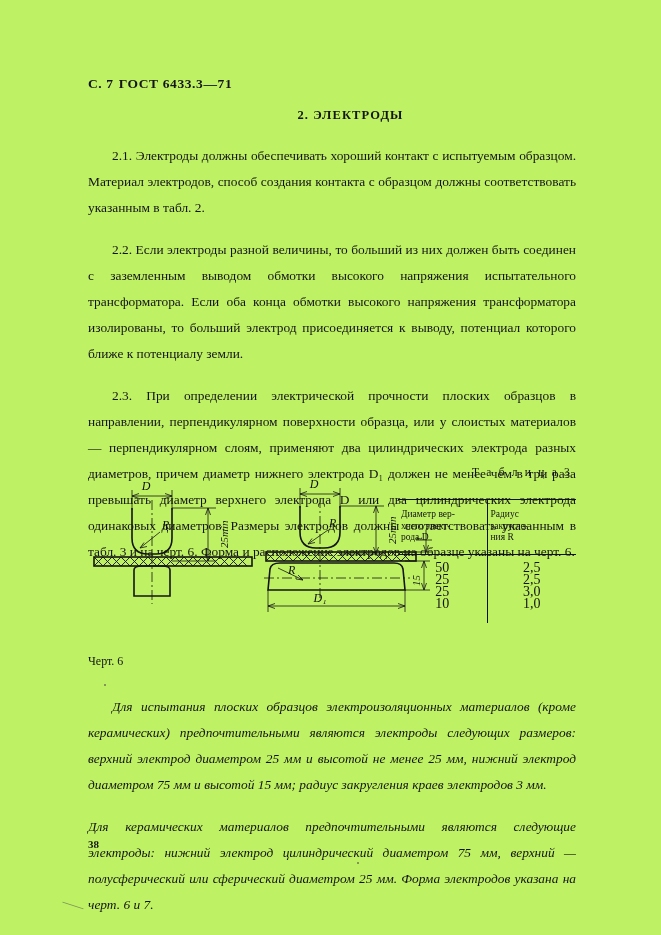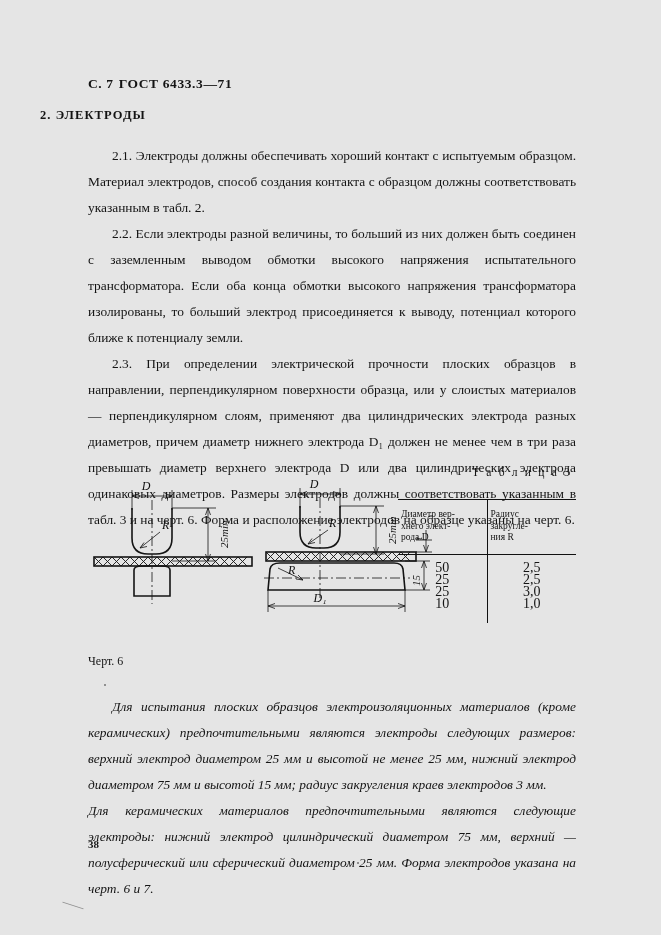--- a/index.html
+++ b/index.html
@@ -11,57 +11,58 @@
     width: 661px;
     height: 935px;
     font-family: "Liberation Serif", "DejaVu Serif", serif;
     color: #141414;
     position: relative;
     overflow: hidden;
   }
   .page {
     position: absolute;
     inset: 0;
-    background: #e5e5e5;
+    background: #bef264;
   }
   
   .doc-header {
     position: absolute;
     left: 88px;
     top: 76px;
     font-size: 13.5px;
     font-weight: bold;
     letter-spacing: 0.6px;
     white-space: nowrap;
   }
   .doc-header .pg { margin-right: 5px; }
   
   .section-title {
     position: absolute;
     left: 0;
     right: 0;
     top: 108px;
+    text-align: center;
     font-size: 12.5px;
     font-weight: bold;
     letter-spacing: 1.1px;
     padding-left: 40px;
   }
   
   .body-block {
     position: absolute;
     left: 88px;
     width: 488px;
     font-size: 13.4px;
     line-height: 26px;
     text-align: justify;
   }
   #para-top  { top: 143px; }
   #para-bottom { top: 694px; font-style: italic; }
   .para { margin: 0; }
-  .para + .para { margin-top: 0px; }
+  .para + .para { margin-top: 16px; }
   .para .ind { display: inline-block; width: 24px; }
   
   .figure-area {
     position: absolute;
     left: 88px;
     top: 466px;
     width: 488px;
     height: 220px;
   }
   .drawings {

